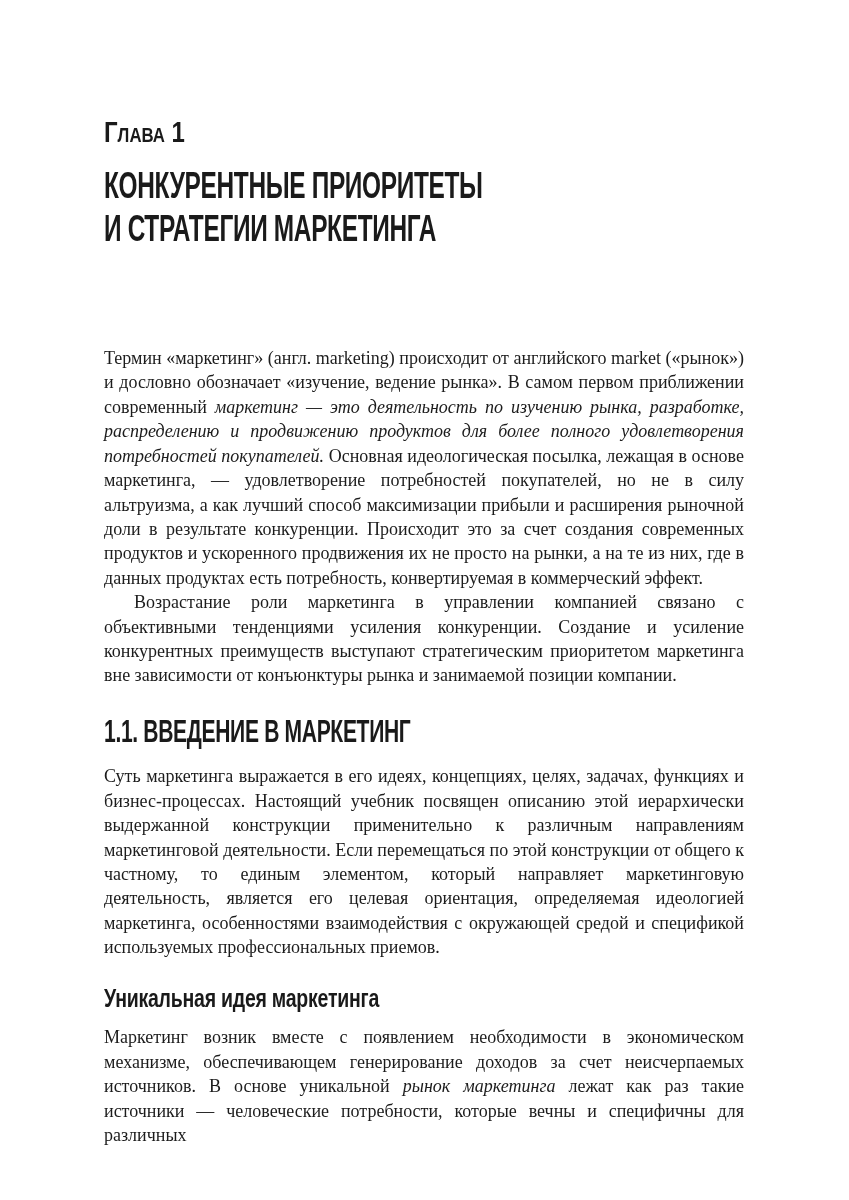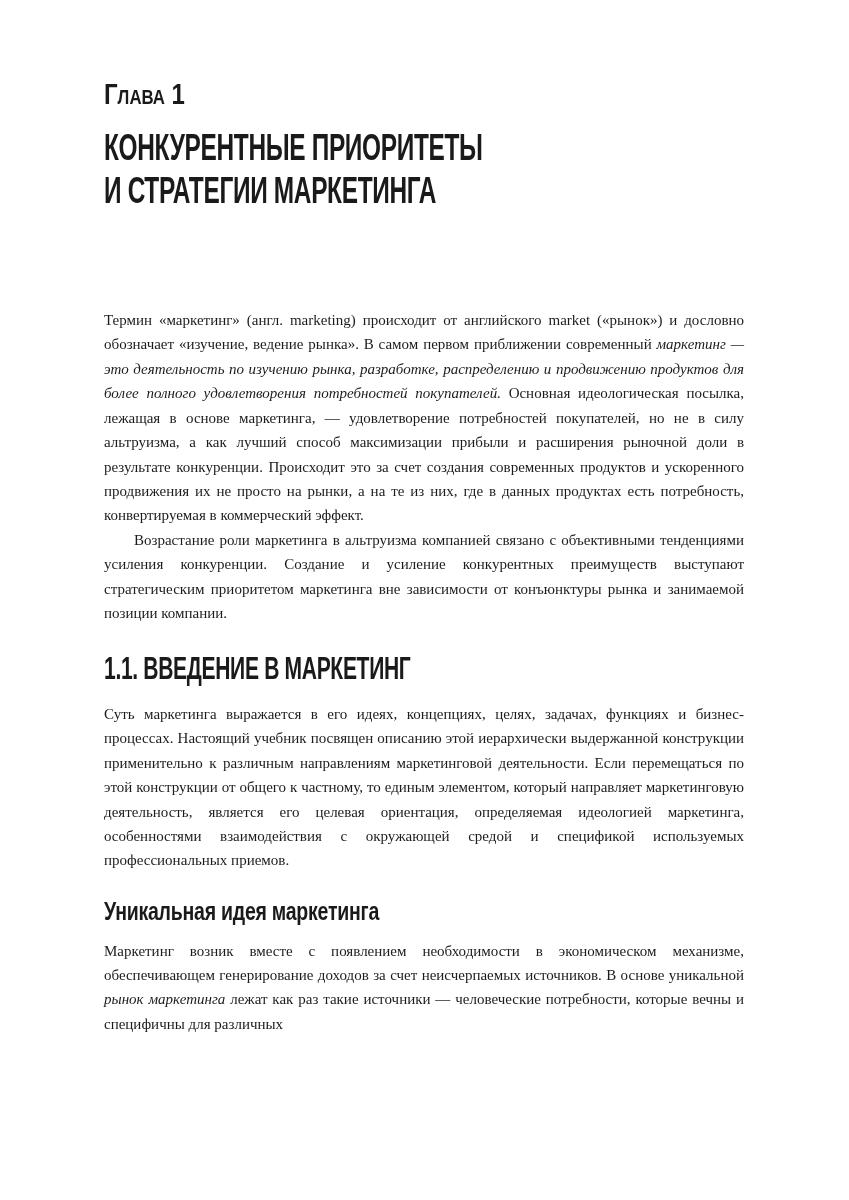--- a/index.html
+++ b/index.html
@@ -8,21 +8,21 @@
     padding: 0;
     background: #ffffff;
   }
   .page {
     position: relative;
     width: 849px;
     height: 1200px;
     margin: 0 auto;
     background: #ffffff;
     color: #1c1c1c;
-    padding: 78px 105px 60px 104px;
+    padding: 116px 105px 60px 104px;
     overflow: hidden;
     font-family: "Liberation Serif", "DejaVu Serif", serif;
   }
   .chapter-label {
     font-family: "Liberation Sans", "DejaVu Sans", sans-serif;
     font-weight: 700;
     font-variant: small-caps;
     font-size: 30px;
     line-height: 1.05;
     letter-spacing: 0px;
@@ -62,21 +62,21 @@
     font-size: 25px;
     line-height: 1.15;
     letter-spacing: -0.3px;
     color: #1a1a1a;
     transform: scaleX(0.78);
     transform-origin: left top;
     white-space: nowrap;
   }
   p.body {
     margin: 0;
-    font-size: 15px;
+    font-size: 18px;
     line-height: 24.4px;
     text-align: justify;
     color: #1c1c1c;
   }
   p.body.indent { text-indent: 30px; }
   em { font-style: italic; }
 </style>
 </head>
 <body>
 
@@ -84,21 +84,21 @@
 
   <div class="chapter-label">Глава 1</div>
 
   <h1 class="chapter-title">
     <span class="line">КОНКУРЕНТНЫЕ ПРИОРИТЕТЫ</span>
     <span class="line">И СТРАТЕГИИ МАРКЕТИНГА</span>
   </h1>
 
   <p class="body"><span>Термин «маркетинг» (англ. marketing) происходит от английского market («рынок») и дословно обозначает «изучение, ведение рынка». В самом первом приближении современный </span><em>маркетинг — это деятельность по изучению рынка, разработке, распределению и продвижению продуктов для более полного удовлетворения потребностей покупателей.</em><span> Основная идеологическая посылка, лежащая в основе маркетинга, — удовлетворение потребностей покупателей, но не в силу альтруизма, а как лучший способ максимизации прибыли и расширения рыночной доли в результате конкуренции. Происходит это за счет создания современных продуктов и ускоренного продвижения их не просто на рынки, а на те из них, где в данных продуктах есть потребность, конвертируемая в коммерческий эффект.</span></p>
 
-  <p class="body indent">Возрастание роли маркетинга в альтруизма компанией связано с объективными тенденциями усиления конкуренции. Создание и усиление конкурентных преимуществ выступают стратегическим приоритетом маркетинга вне зависимости от конъюнктуры рынка и занимаемой позиции компании.</p>
+  <p class="body indent">Возрастание роли маркетинга в управлении компанией связано с объективными тенденциями усиления конкуренции. Создание и усиление конкурентных преимуществ выступают стратегическим приоритетом маркетинга вне зависимости от конъюнктуры рынка и занимаемой позиции компании.</p>
 
   <h2 class="section-heading">1.1. ВВЕДЕНИЕ В МАРКЕТИНГ</h2>
 
   <p class="body">Суть маркетинга выражается в его идеях, концепциях, целях, задачах, функциях и бизнес-процессах. Настоящий учебник посвящен описанию этой иерархически выдержанной конструкции применительно к различным направлениям маркетинговой деятельности. Если перемещаться по этой конструкции от общего к частному, то единым элементом, который направляет маркетинговую деятельность, является его целевая ориентация, определяемая идеологией маркетинга, особенностями взаимодействия с окружающей средой и спецификой используемых профессиональных приемов.</p>
 
   <h3 class="subsection-heading">Уникальная идея маркетинга</h3>
 
   <p class="body"><span>Маркетинг возник вместе с появлением необходимости в экономическом механизме, обеспечивающем генерирование доходов за счет неисчерпаемых источников. В основе уникальной </span><em>рынок маркетинга</em><span> лежат как раз такие источники — человеческие потребности, которые вечны и специфичны для различных</span></p>
 
 </div>

